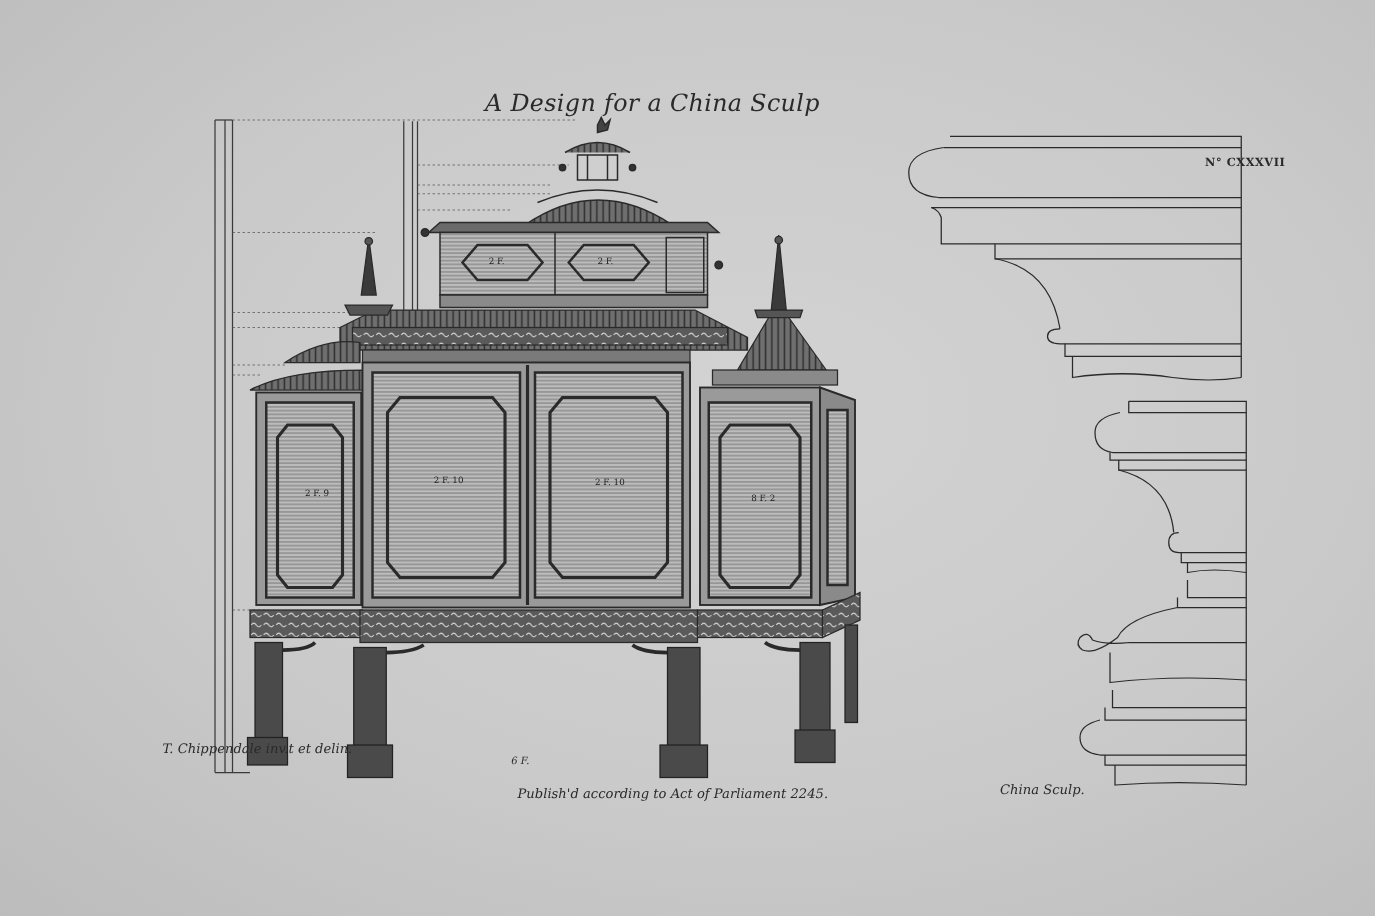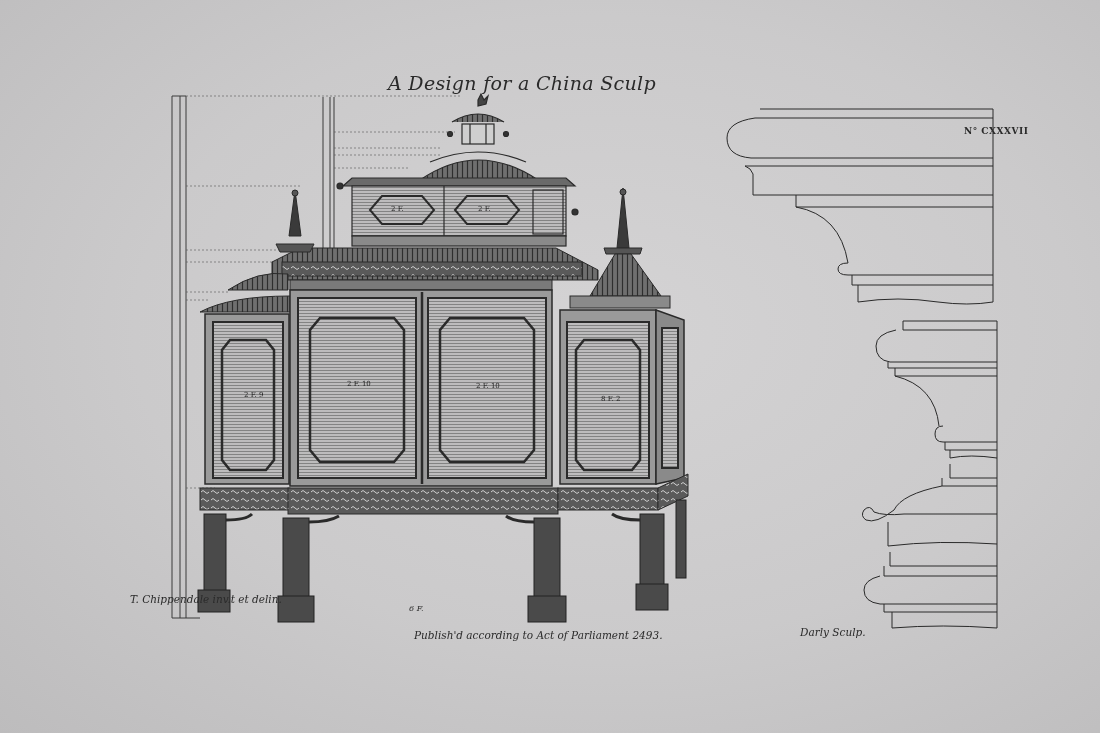--- a/index.html
+++ b/index.html
@@ -203,14 +203,14 @@
 <span class="panel-label" style="left:478px;top:205px">2 F.</span>
 <span class="panel-label" style="left:244px;top:391px">2 F. 9</span>
 <span class="panel-label" style="left:347px;top:380px">2 F. 10</span>
 <span class="panel-label" style="left:476px;top:382px">2 F. 10</span>
 <span class="panel-label" style="left:601px;top:395px">8 F. 2</span>
 
 <div class="caption title">A Design for a China Sculp</div>
 <div class="caption plate-no">N° CXXXVII</div>
 <div class="caption scale-label">6 F.</div>
 <div class="caption inventor">T. Chippendale inv.t et delin.</div>
-<div class="caption publisher">Publish'd according to Act of Parliament 2493.</div>
-<div class="caption engraver">Darly Sculp.</div>
+<div class="caption publisher">Publish'd according to Act of Parliament 2245.</div>
+<div class="caption engraver">China Sculp.</div>
 
 </body></html>

